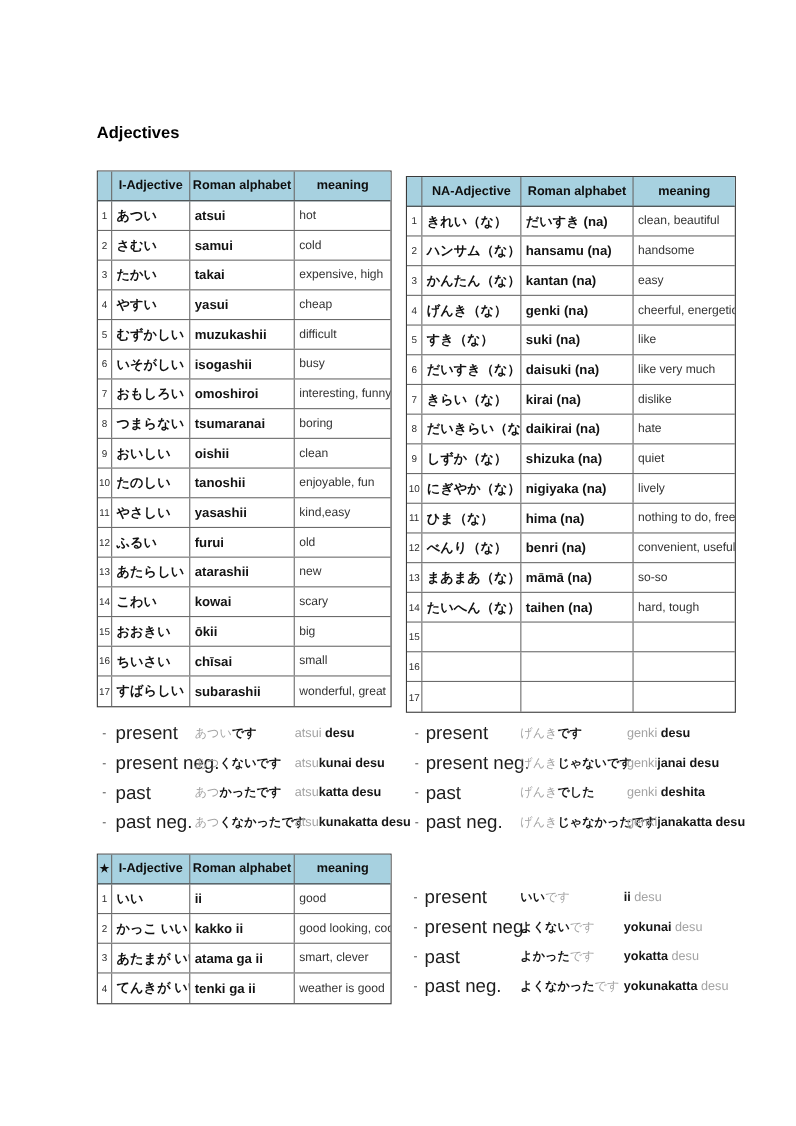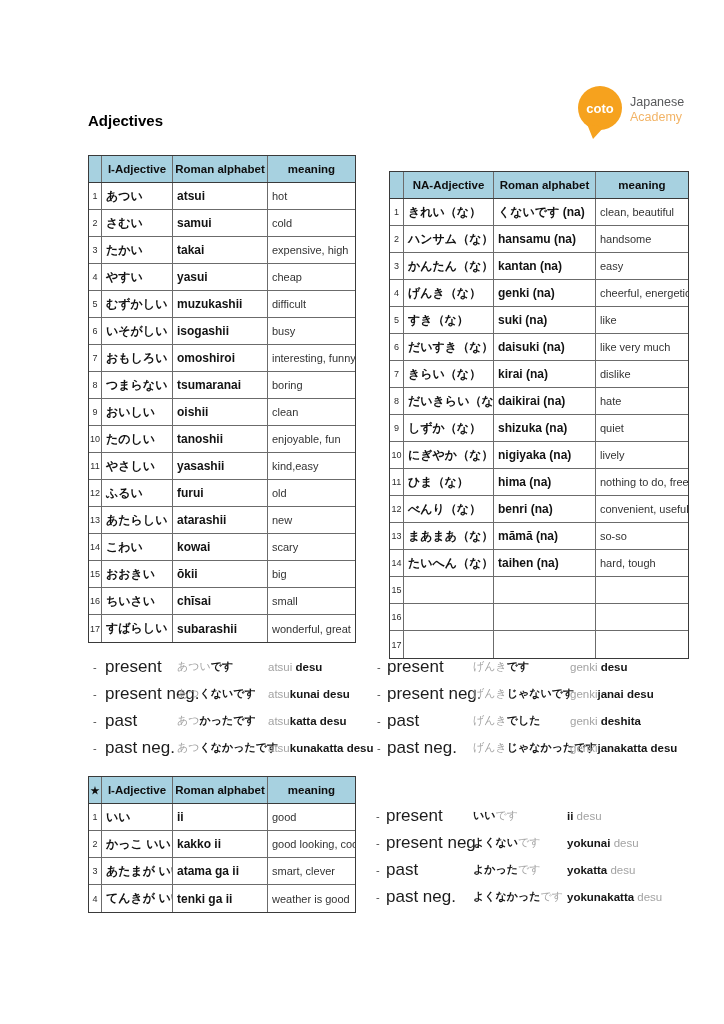--- a/index.html
+++ b/index.html
@@ -14,21 +14,21 @@
   .logo-text { margin-left:5px; padding-top:9px; font-size:12.5px; line-height:15px; }
   .logo-line1 { color:#58595b; }
   .logo-line2 { color:#f2b467; }
 
   
   .title { position:absolute; left:88px; top:112px; font-size:15px; font-weight:bold; color:#000; }
 
   
   .tbl { position:absolute; border:1px solid #3a3a3a; background:#fff; }
   #i-table  { left:88px;  top:155px; width:268px; }
-  #na-table { left:369px; top:171px; width:300px;margin-left:20px; }
+  #na-table { left:369px; top:160px; width:300px; }
   #ii-table { left:88px;  top:776px; width:268px; }
 
   .row { display:grid; height:27px; border-bottom:1px solid #6b6b6b; }
   .rows .row:last-child { border-bottom:none; }
   .cell { border-right:1px solid #6b6b6b; display:flex; align-items:center; overflow:hidden; white-space:nowrap; }
   .cell:last-child { border-right:none;text-align:right; }
 
   .i-cols  { grid-template-columns:13px 71px 95px 1fr; }
   .na-cols { grid-template-columns:14px 90px 102px 1fr; }
 
@@ -60,31 +60,20 @@
   .conj-jp  { font-size:11px; }
   .conj-rom { font-size:11.5px; }
   .seg-gray { color:#a3a3a3; font-weight:normal; }
   .seg-bold { color:#161616; font-weight:bold; }
 </style>
 </head>
 <body>
 
 <div class="page">
 
-  <div class="logo">
-    <svg width="48" height="54" viewBox="0 0 48 54">
-      <circle cx="23" cy="22" r="22" fill="#f6a21e"></circle>
-      <path d="M10 38 L16 53 L27 41 Z" fill="#f6a21e"></path>
-      <text x="23" y="27" text-anchor="middle" font-size="13" font-weight="bold" fill="#ffffff">coto</text>
-    </svg>
-    <div class="logo-text">
-      <div class="logo-line1">Japanese</div>
-      <div class="logo-line2">Academy</div>
-    </div>
-  </div>
 
   <div class="title">Adjectives</div>
 
   <div class="tbl" id="i-table">
     <div class="row hdr i-cols">
       <div class="cell"></div>
       <div class="cell">I-Adjective</div>
       <div class="cell">Roman alphabet</div>
       <div class="cell">meaning</div>
     </div>
@@ -216,21 +205,21 @@
       <div class="cell"></div>
       <div class="cell">NA-Adjective</div>
       <div class="cell">Roman alphabet</div>
       <div class="cell">meaning</div>
     </div>
     <div class="rows">
 
         <div class="row na-cols">
           <div class="cell num">1</div>
           <div class="cell jp">きれい（な）</div>
-          <div class="cell rom">くないです (na)</div>
+          <div class="cell rom">だいすき (na)</div>
           <div class="cell mean">clean, beautiful</div>
         </div>
 
         <div class="row na-cols">
           <div class="cell num">2</div>
           <div class="cell jp">ハンサム（な）</div>
           <div class="cell rom">hansamu (na)</div>
           <div class="cell mean">handsome</div>
         </div>
 

